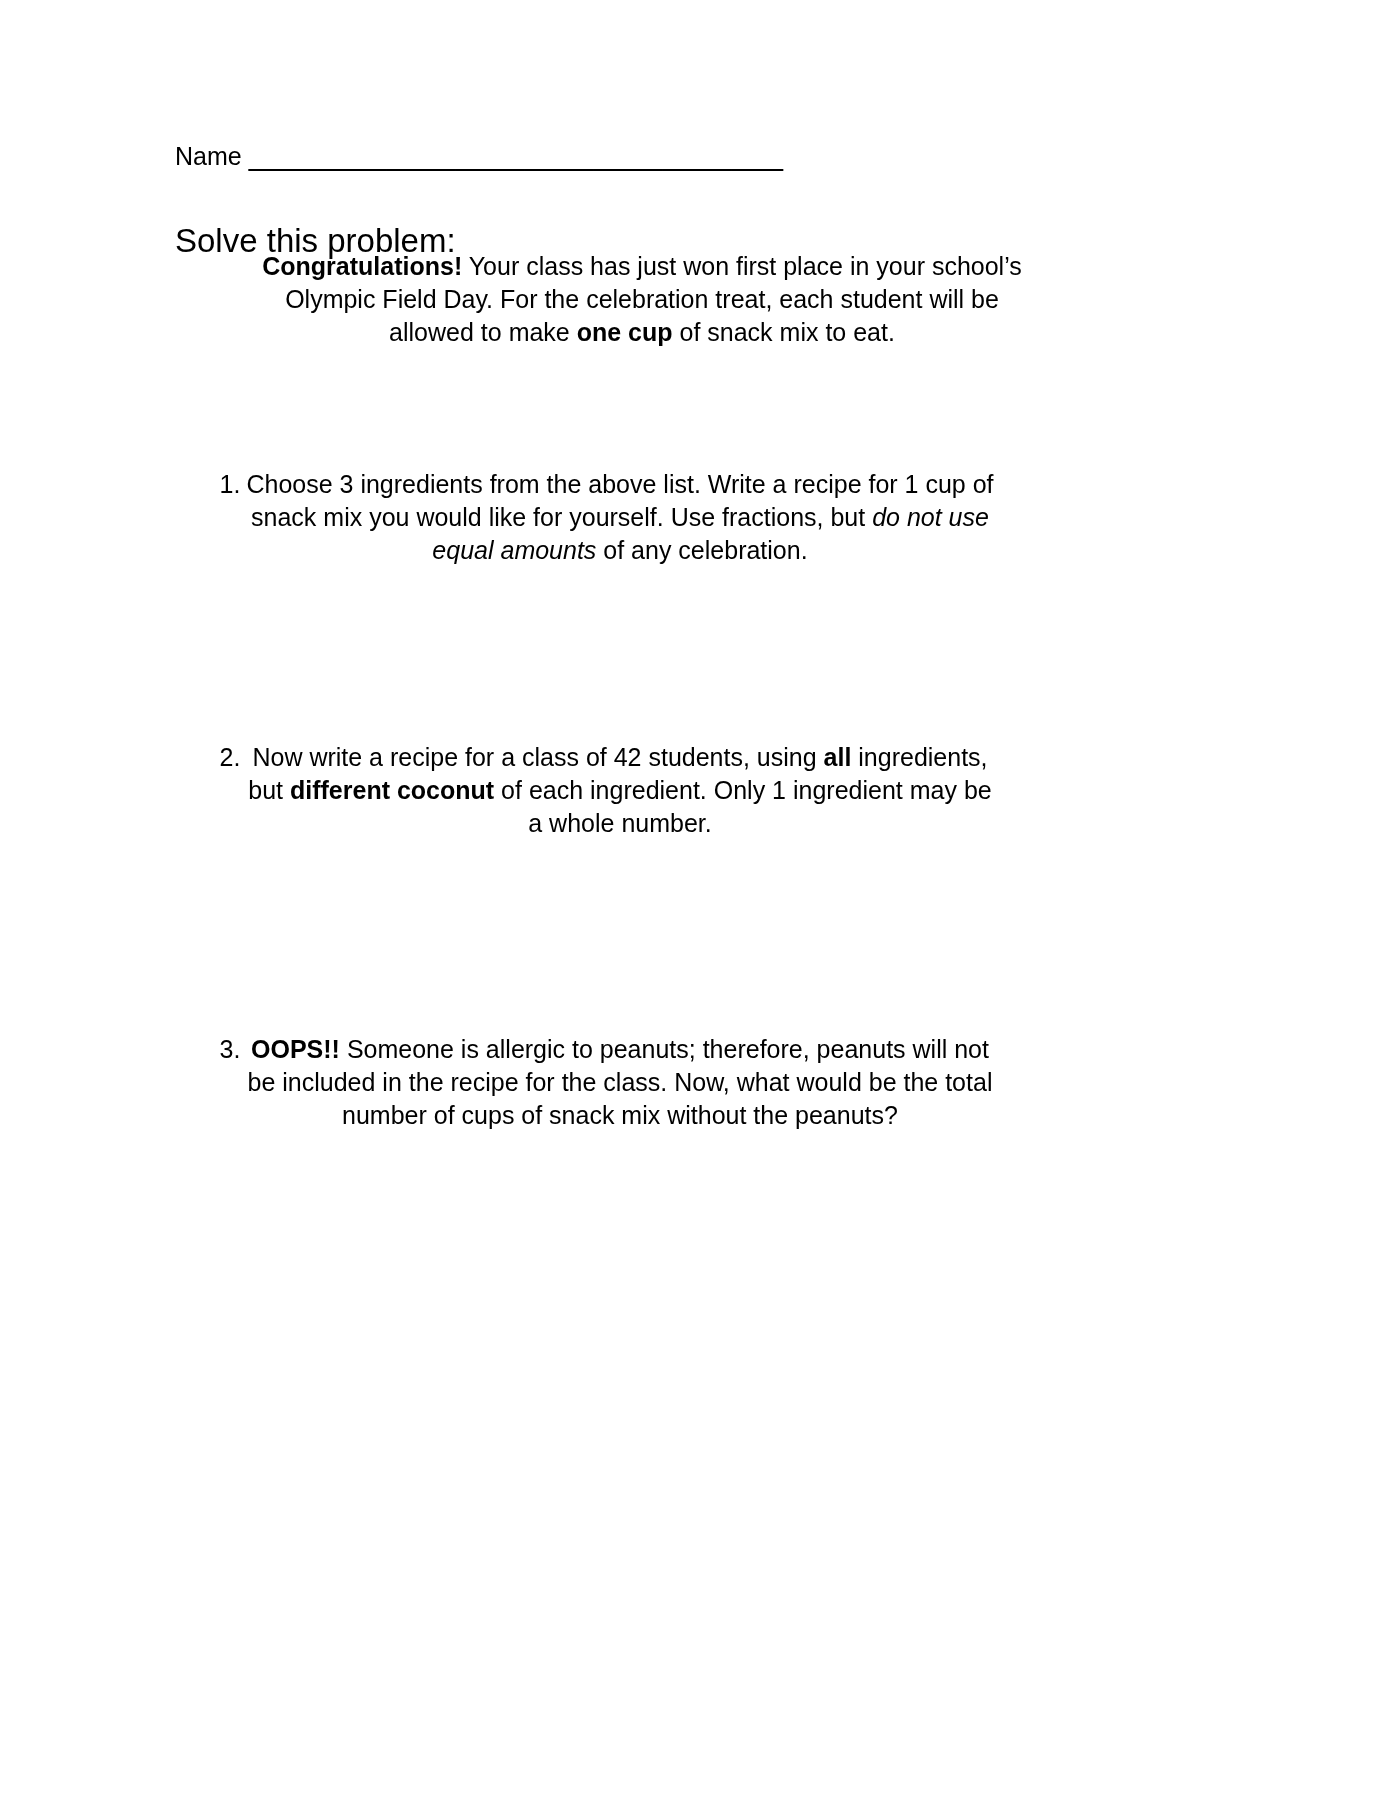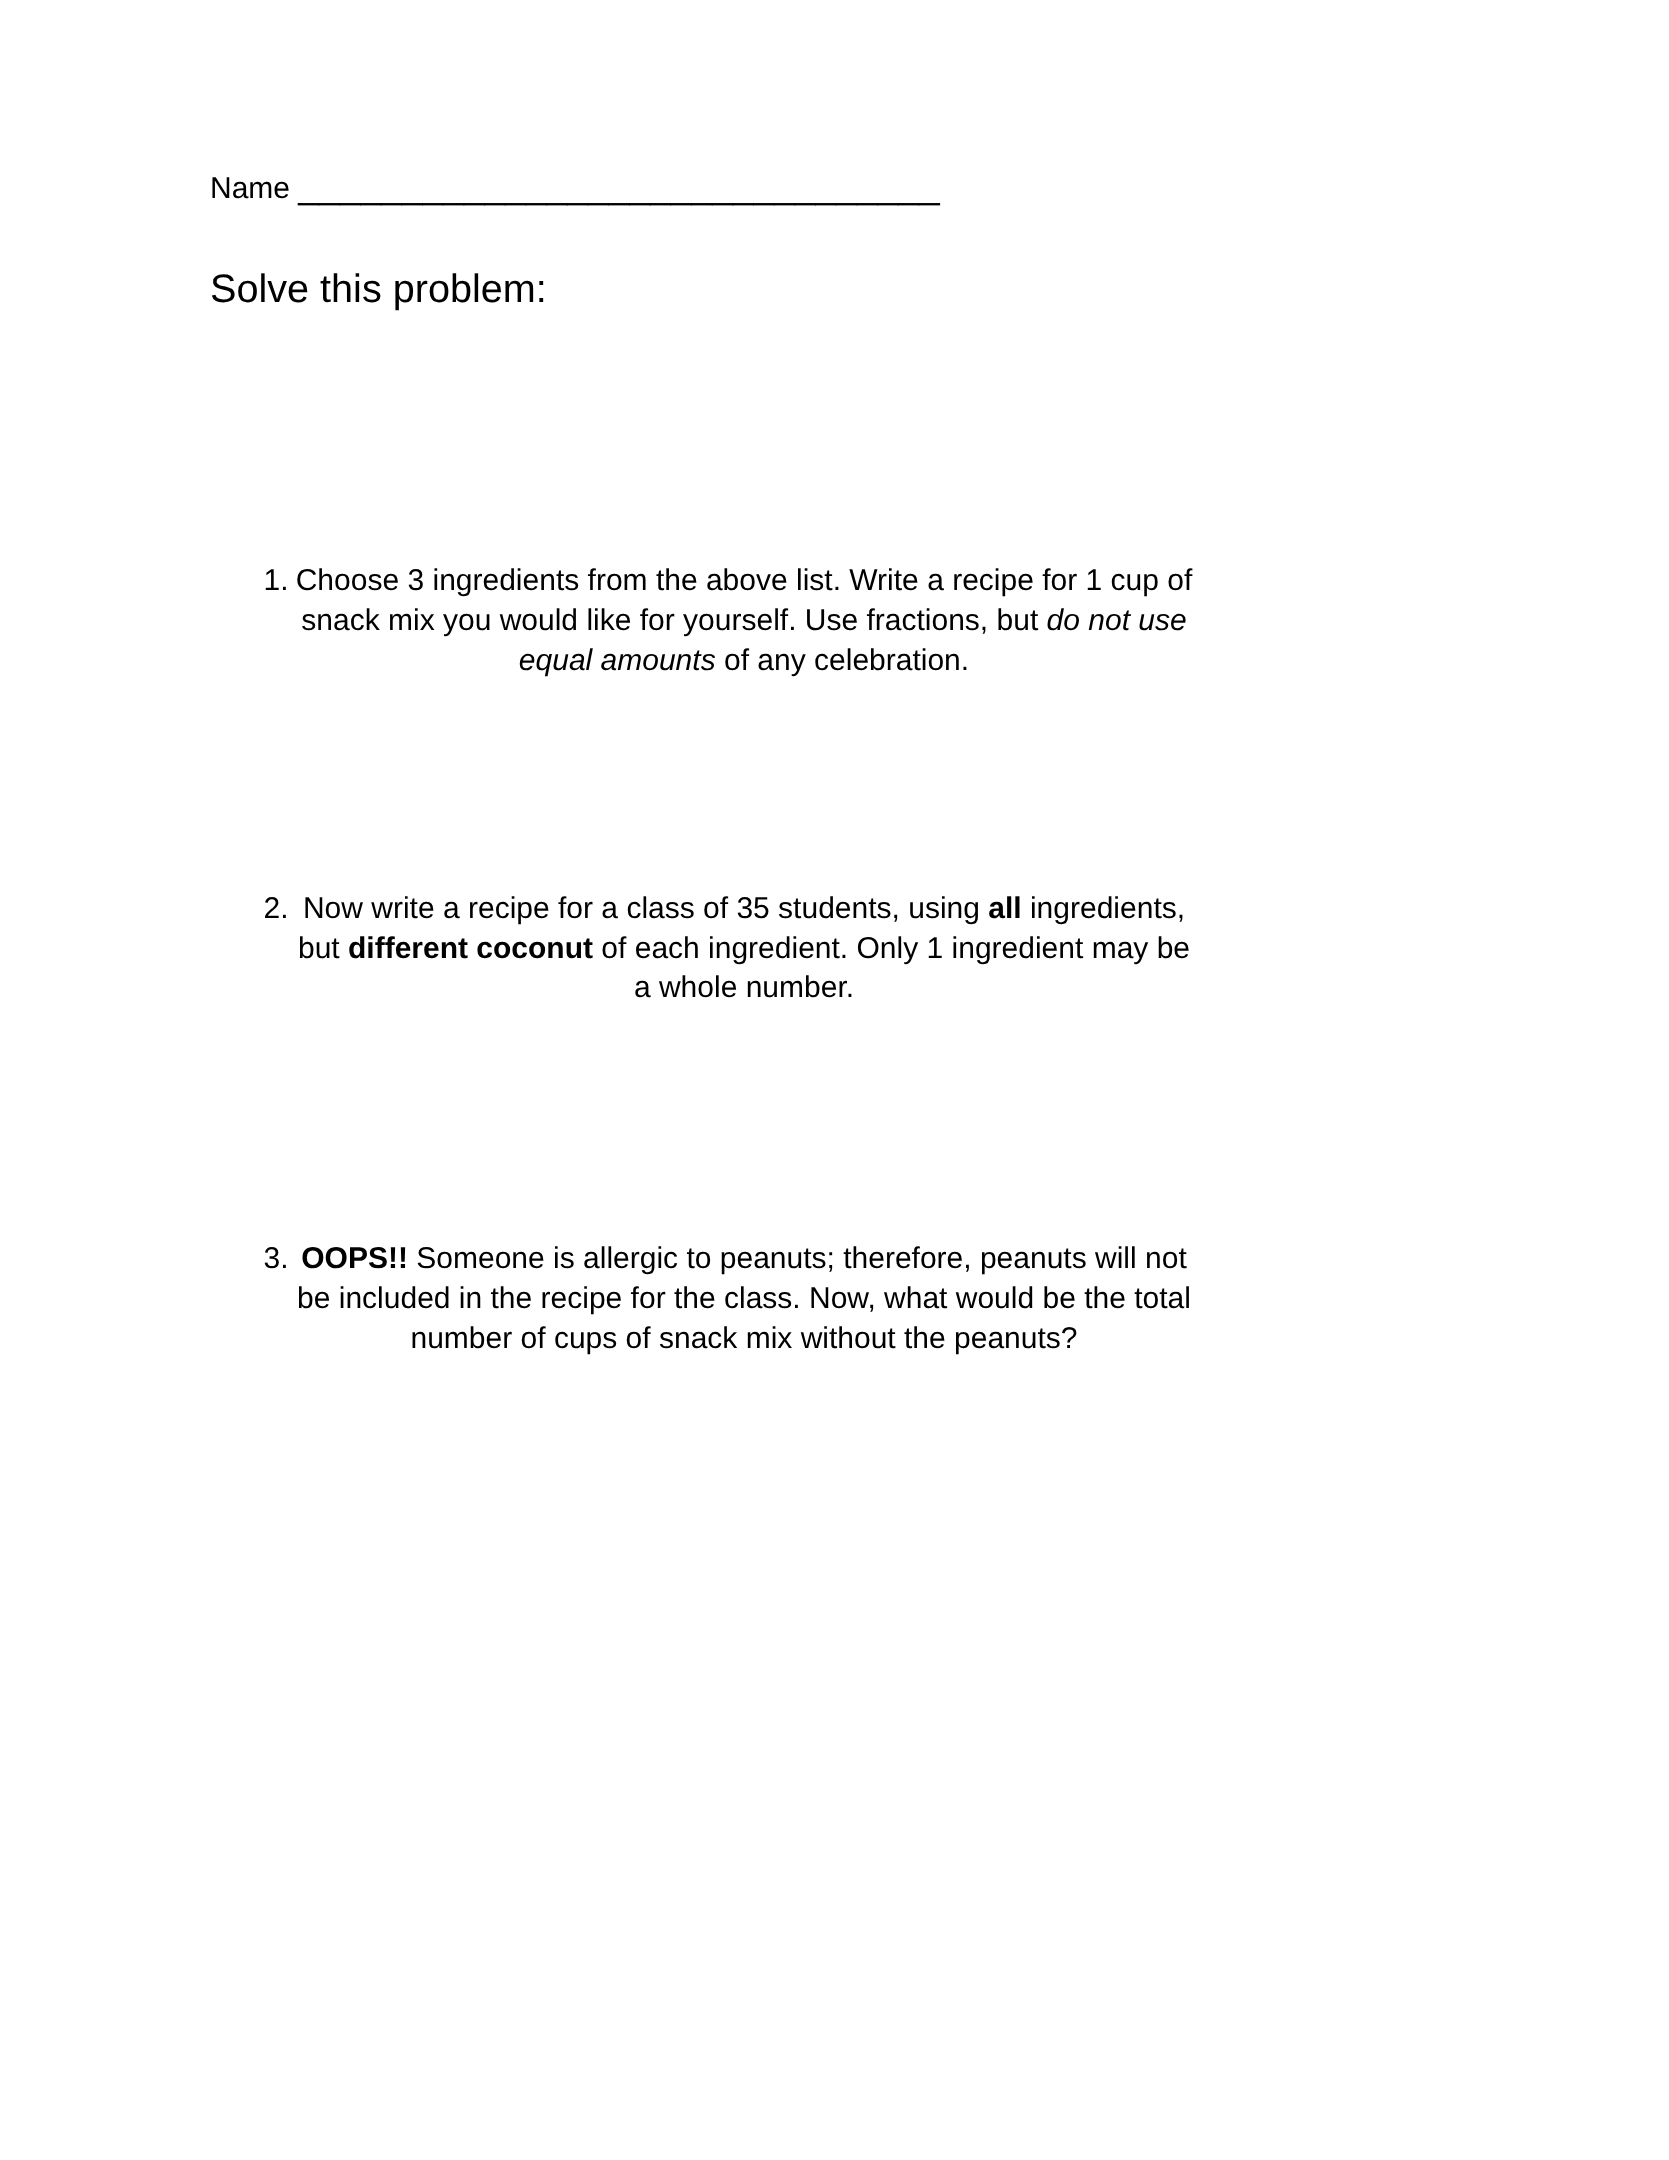--- a/index.html
+++ b/index.html
@@ -93,30 +93,31 @@
 
   <div class="name-row">
     <span class="name-label">Name</span>
     <span class="sp"> </span>
     <span class="name-rule">_______________________________</span>
   </div>
 
   <div class="solve-line">Solve this problem:</div>
 
   <div class="intro-block">
+    <p class="intro-para"><b>Congratulations!</b><span>  Your class has just won first place in your school’s Olympic Field Day.  For the celebration treat, each student will be allowed to make </span><b>one cup</b><span> of snack mix to eat.</span></p>
   </div>
 
   <div class="q" id="q1">
     <div class="q-num">1.</div>
     <div class="q-body"><span>Choose 3 ingredients from the above list.  Write a recipe for 1 cup of snack mix you would like for yourself.  Use fractions, but </span><i>do not use equal amounts</i><span> of any celebration.</span></div>
   </div>
 
   <div class="q" id="q2">
     <div class="q-num">2.</div>
-    <div class="q-body"><span>Now write a recipe for a class of 35 students, using </span><b>all</b><span> ingredients, but </span><b>different coconut</b><span> of each ingredient.  Only 1 ingredient may be a whole number.</span></div>
+    <div class="q-body"><span>Now write a recipe for a class of 42 students, using </span><b>all</b><span> ingredients, but </span><b>different coconut</b><span> of each ingredient.  Only 1 ingredient may be a whole number.</span></div>
   </div>
 
   <div class="q" id="q3">
     <div class="q-num">3.</div>
     <div class="q-body"><b>OOPS!!</b><span>  Someone is allergic to peanuts; therefore, peanuts will not be included in the recipe for the class.  Now, what would be the total number of cups of snack mix without the peanuts?</span></div>
   </div>
 
 </div>
 
 </body></html>

